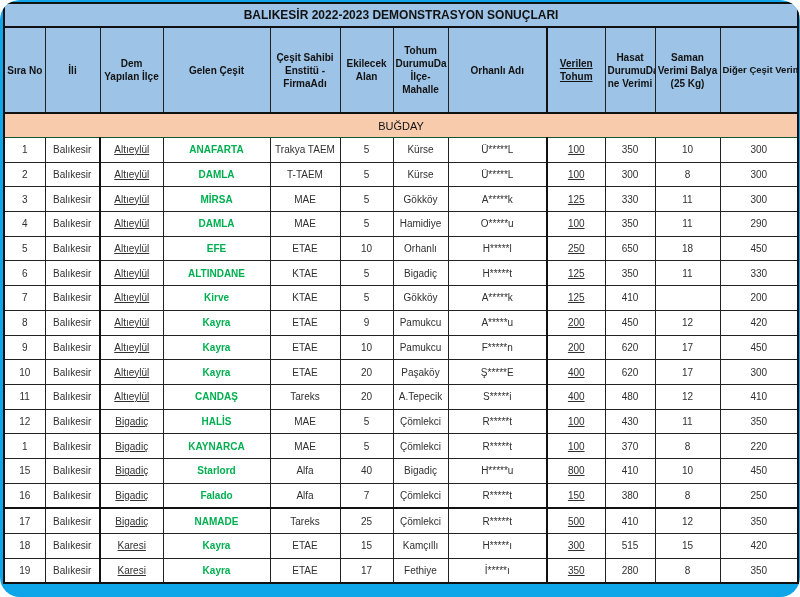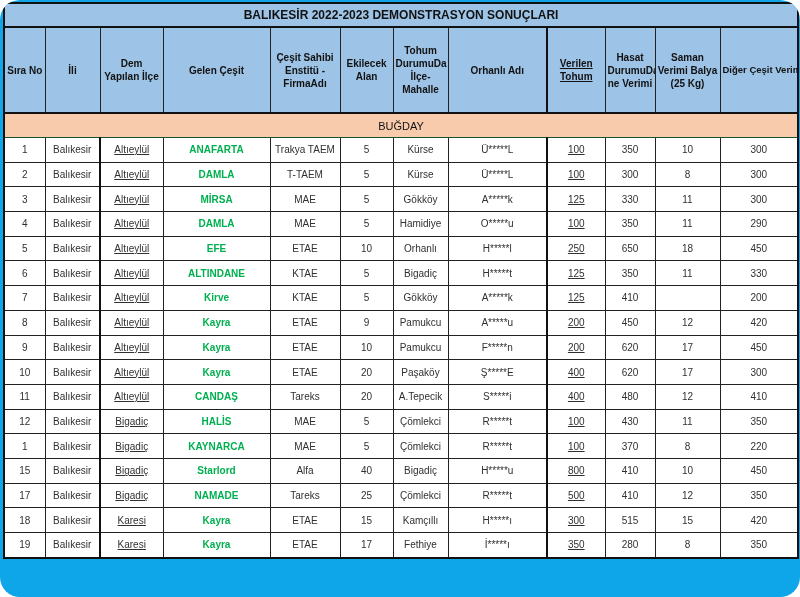--- a/index.html
+++ b/index.html
@@ -291,20 +291,34 @@
           <td class="variety">Starlord</td>
           <td>Alfa</td>
           <td>40</td>
           <td>Bigadiç</td>
           <td>H*****u</td>
           <td class="bl-thick">800</td>
           <td>410</td>
           <td>10</td>
           <td>450</td>
         </tr>
+        <tr class="bb-thick">
+          <td>16</td>
+          <td>Balıkesir</td>
+          <td class="bl-thick">Bigadiç</td>
+          <td class="variety">Falado</td>
+          <td>Alfa</td>
+          <td>7</td>
+          <td>Çömlekci</td>
+          <td>R*****t</td>
+          <td class="bl-thick">150</td>
+          <td>380</td>
+          <td>8</td>
+          <td>250</td>
+        </tr>
         <tr>
           <td>17</td>
           <td>Balıkesir</td>
           <td class="bl-thick">Bigadiç</td>
           <td class="variety">NAMADE</td>
           <td>Tareks</td>
           <td>25</td>
           <td>Çömlekci</td>
           <td>R*****t</td>
           <td class="bl-thick">500</td>

